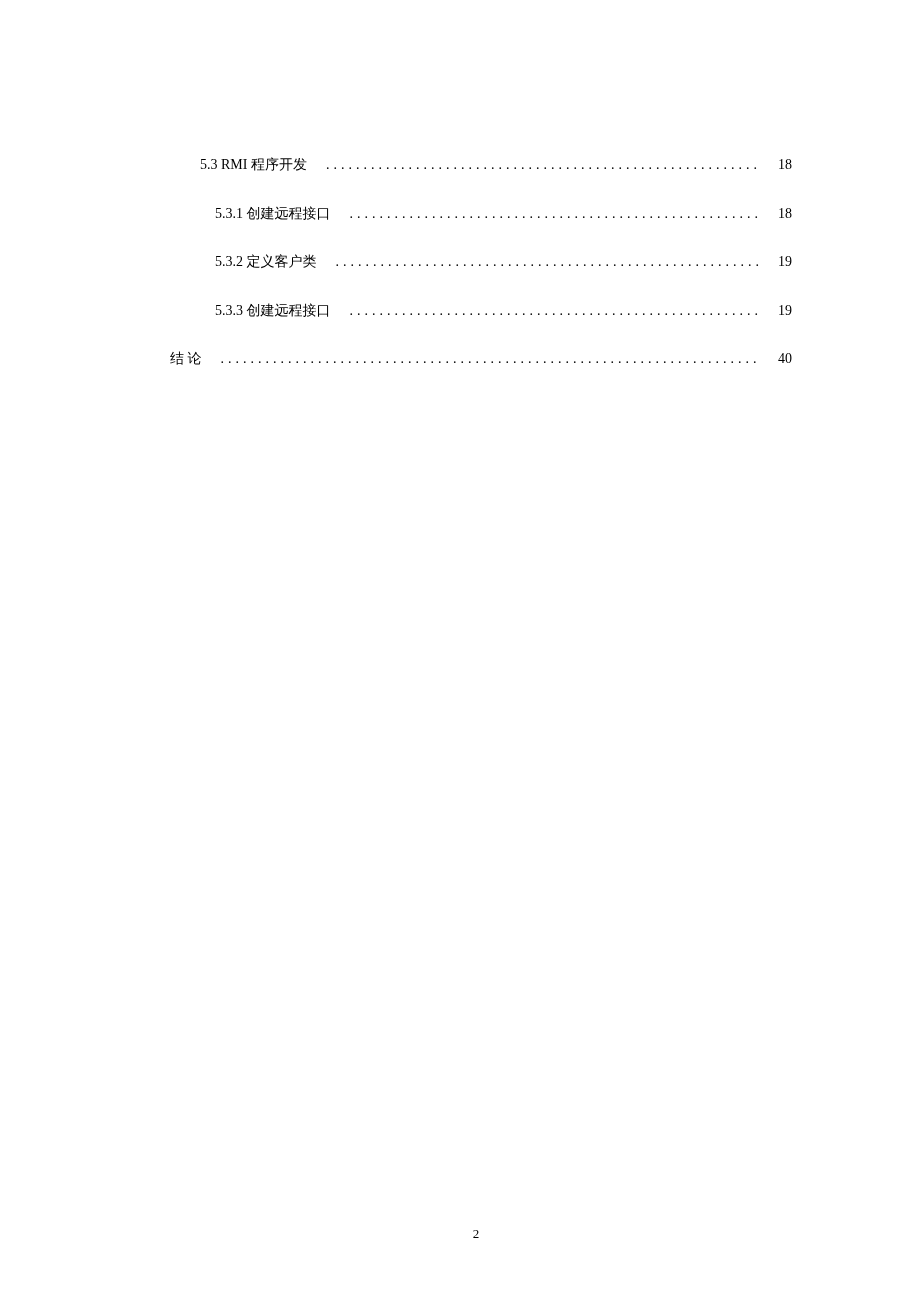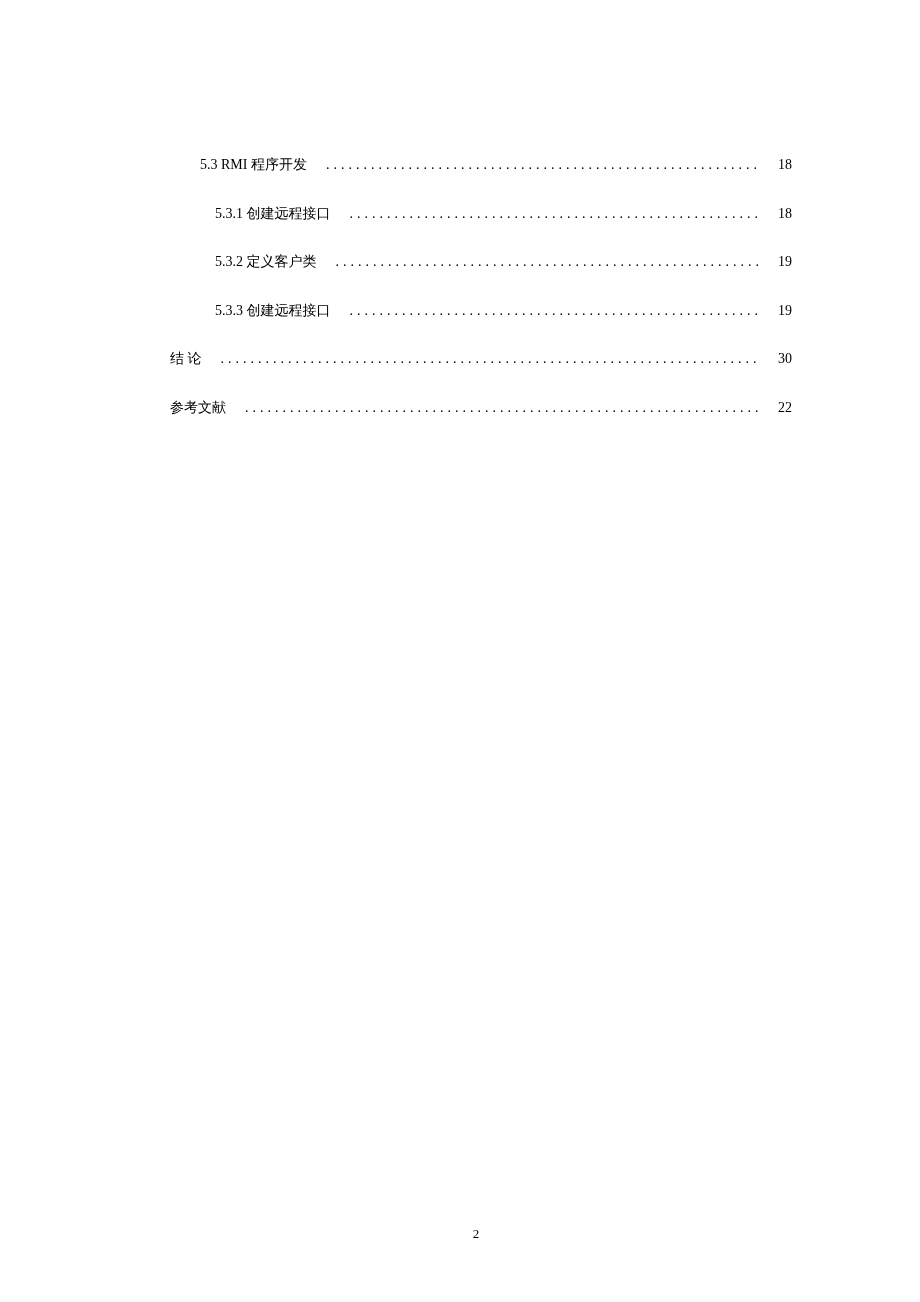--- a/index.html
+++ b/index.html
@@ -82,22 +82,17 @@
     <span class="toc-page">19</span>
   </div>
   <div class="toc-entry level-3">
     <span class="toc-label">5.3.3  创建远程接口</span>
     <span class="toc-dots"></span>
     <span class="toc-page">19</span>
   </div>
   <div class="toc-entry level-1">
     <span class="toc-label">结 论</span>
     <span class="toc-dots"></span>
-    <span class="toc-page">30</span>
-  </div>
-  <div class="toc-entry level-1">
-    <span class="toc-label">参考文献</span>
-    <span class="toc-dots"></span>
-    <span class="toc-page">22</span>
+    <span class="toc-page">40</span>
   </div>
 </div>
 
 <div class="page-number">2</div>
 
 </body></html>

